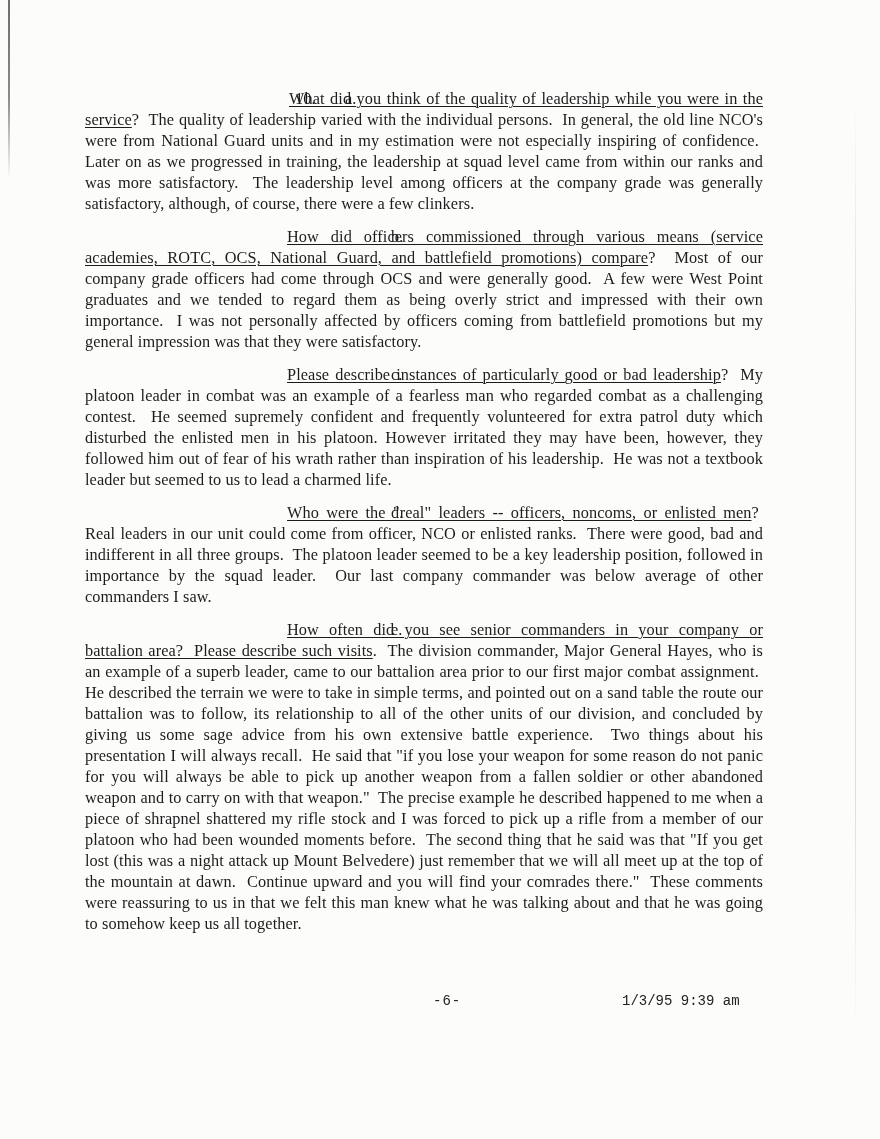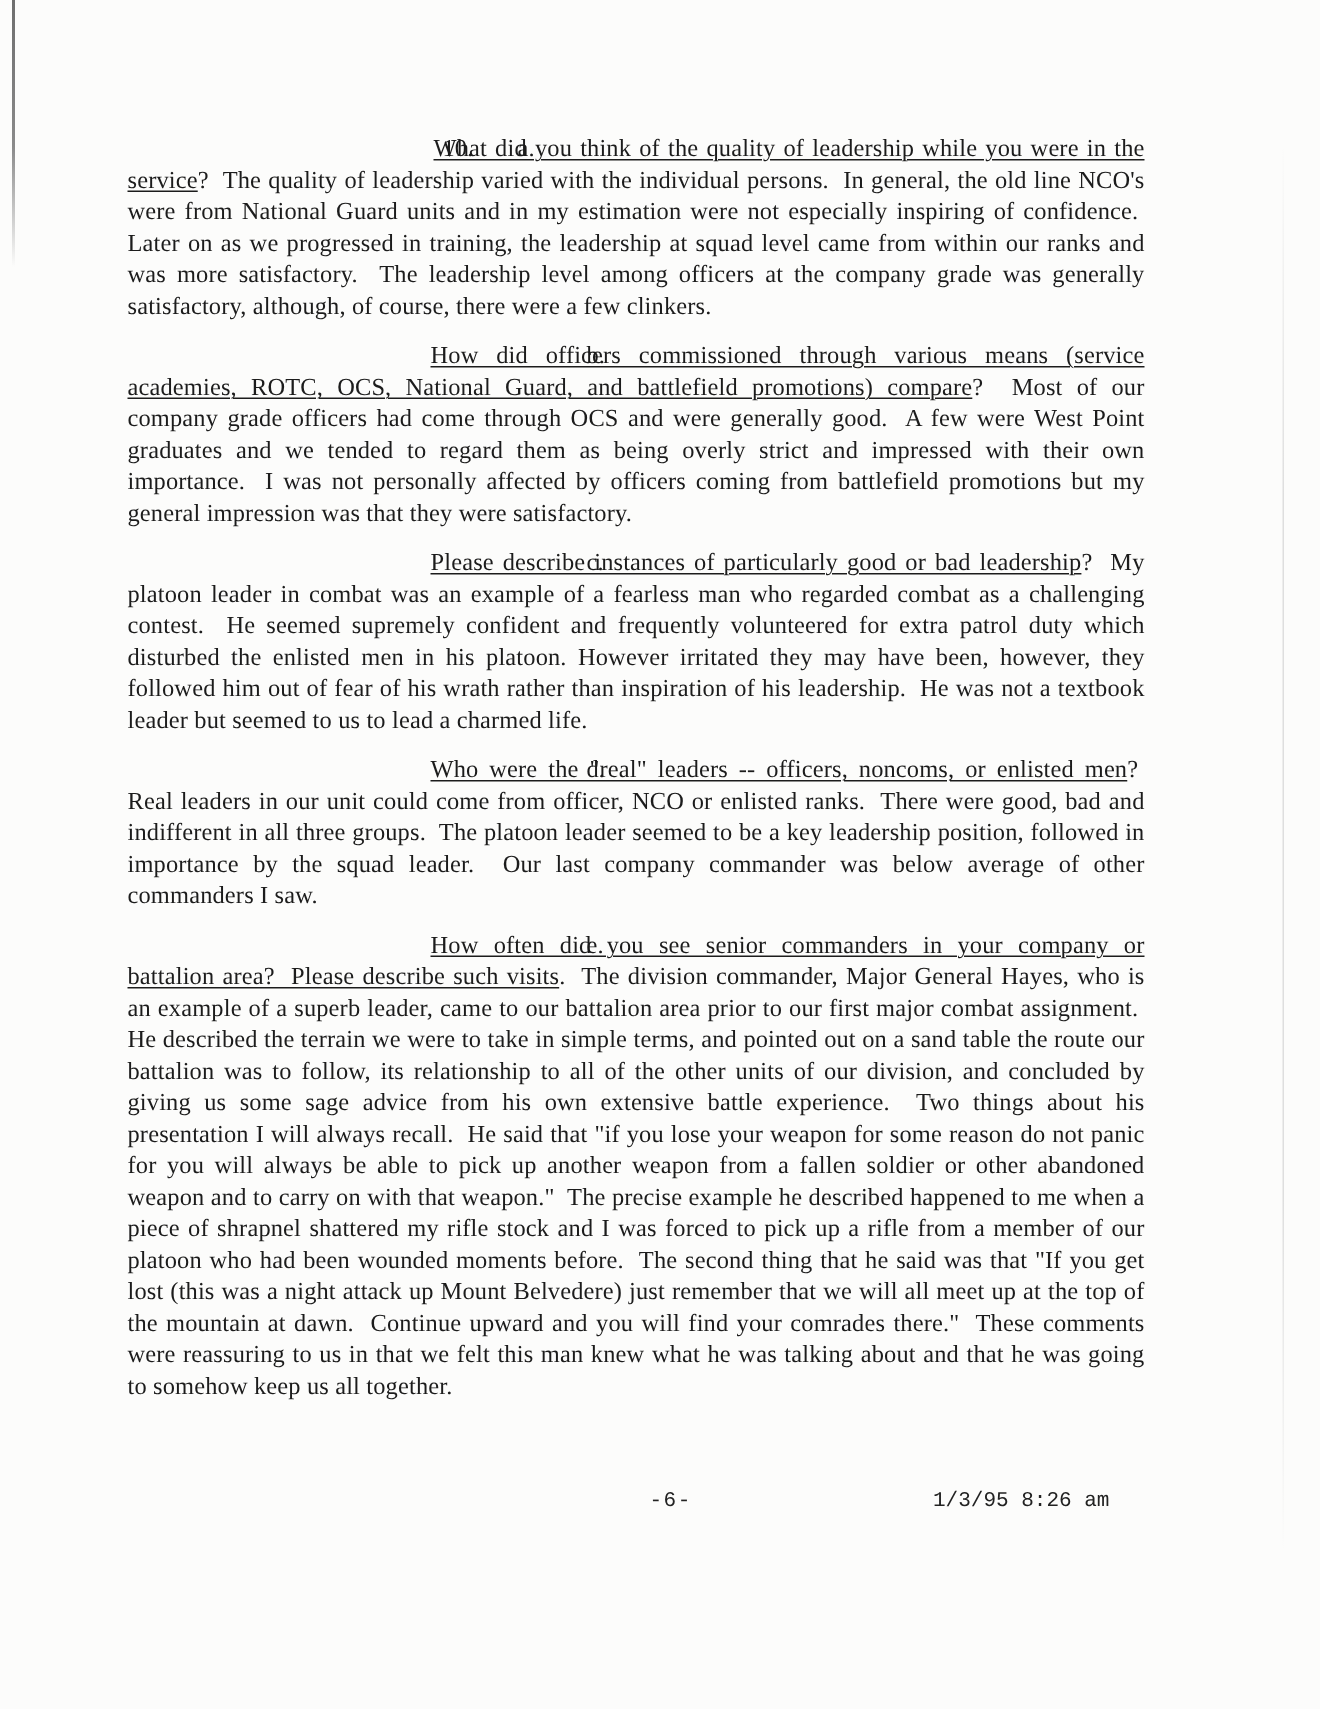--- a/index.html
+++ b/index.html
@@ -55,14 +55,14 @@
 
   <div class="doc-body" id="doc-body">
       <p class="para first"><span class="label-num">10.</span><span class="label-letter">a.</span><span class="u">What did you think of the quality of leadership while you were in the service</span><span class="">?&nbsp; The quality of leadership varied with the individual persons.&nbsp; In general, the old line NCO's were from National Guard units and in my estimation were not especially inspiring of confidence.&nbsp; Later on as we progressed in training, the leadership at squad level came from within our ranks and was more satisfactory.&nbsp; The leadership level among officers at the company grade was generally satisfactory, although, of course, there were a few clinkers.</span></p>
       <p class="para"><span class="label-letter">b.</span><span class="u">How did officers commissioned through various means (service academies, ROTC, OCS, National Guard, and battlefield promotions) compare</span><span class="">?&nbsp; Most of our company grade officers had come through OCS and were generally good.&nbsp; A few were West Point graduates and we tended to regard them as being overly strict and impressed with their own importance.&nbsp; I was not personally affected by officers coming from battlefield promotions but my general impression was that they were satisfactory.</span></p>
       <p class="para"><span class="label-letter">c.</span><span class="u">Please describe instances of particularly good or bad leadership</span><span class="">?&nbsp; My platoon leader in combat was an example of a fearless man who regarded combat as a challenging contest.&nbsp; He seemed supremely confident and frequently volunteered for extra patrol duty which disturbed the enlisted men in his platoon. However irritated they may have been, however, they followed him out of fear of his wrath rather than inspiration of his leadership.&nbsp; He was not a textbook leader but seemed to us to lead a charmed life.</span></p>
       <p class="para"><span class="label-letter">d.</span><span class="u">Who were the "real" leaders -- officers, noncoms, or enlisted men</span><span class="">?&nbsp; Real leaders in our unit could come from officer, NCO or enlisted ranks.&nbsp; There were good, bad and indifferent in all three groups.&nbsp; The platoon leader seemed to be a key leadership position, followed in importance by the squad leader.&nbsp; Our last company commander was below average of other commanders I saw.</span></p>
       <p class="para"><span class="label-letter">e.</span><span class="u">How often did you see senior commanders in your company or battalion area?&nbsp; Please describe such visits</span><span class="">.&nbsp; The division commander, Major General Hayes, who is an example of a superb leader, came to our battalion area prior to our first major combat assignment.&nbsp; He described the terrain we were to take in simple terms, and pointed out on a sand table the route our battalion was to follow, its relationship to all of the other units of our division, and concluded by giving us some sage advice from his own extensive battle experience.&nbsp; Two things about his presentation I will always recall.&nbsp; He said that "if you lose your weapon for some reason do not panic for you will always be able to pick up another weapon from a fallen soldier or other abandoned weapon and to carry on with that weapon."&nbsp; The precise example he described happened to me when a piece of shrapnel shattered my rifle stock and I was forced to pick up a rifle from a member of our platoon who had been wounded moments before.&nbsp; The second thing that he said was that "If you get lost (this was a night attack up Mount Belvedere) just remember that we will all meet up at the top of the mountain at dawn.&nbsp; Continue upward and you will find your comrades there."&nbsp; These comments were reassuring to us in that we felt this man knew what he was talking about and that he was going to somehow keep us all together.</span></p>
     </div>
 
   <div class="footer-page">-6-</div>
-  <div class="footer-time">1/3/95 8:26 am</div>
+  <div class="footer-time">1/3/95 9:39 am</div>
 </div>
 
 </body></html>

